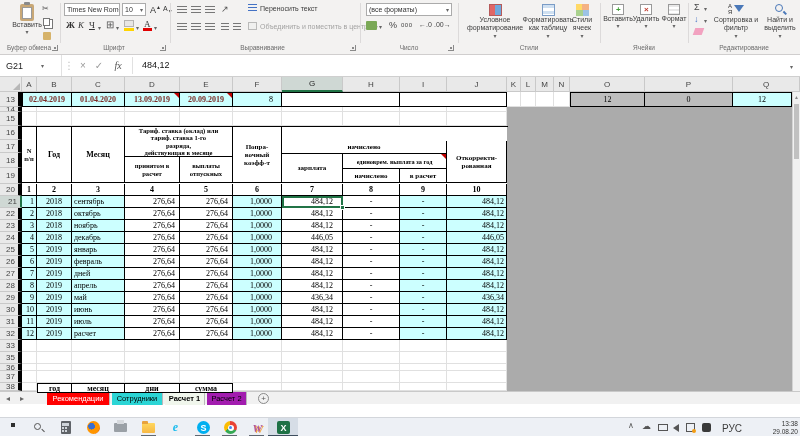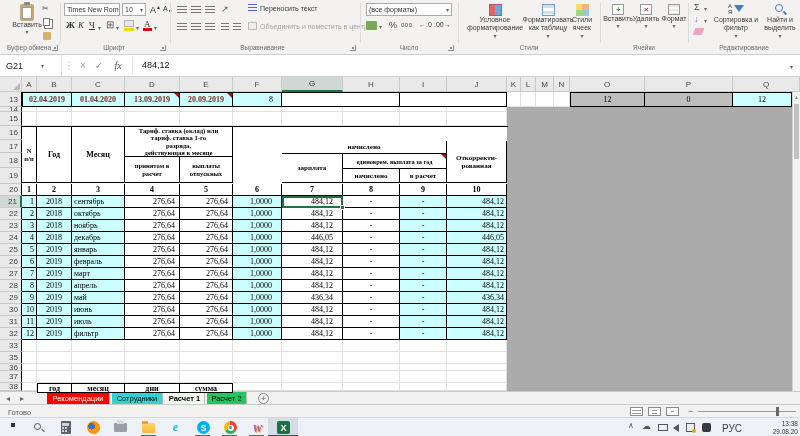--- a/index.html
+++ b/index.html
@@ -25,21 +25,21 @@
   
   #fbar{position:absolute;left:0;top:55px;width:800px;height:22px;background:#fff;border-bottom:1px solid #cfcfcf}
   #namebox{position:absolute;left:0;top:0;width:62px;height:21px;border-right:1px solid #e1e1e1;
      font-size:9px;color:#222;display:flex;align-items:center;padding-left:6px}
   .fbtn{position:absolute;top:0;height:21px;display:flex;align-items:center;justify-content:center;color:#9a9a9a;font-size:10px}
 
   
   .ch{position:absolute;top:77px;height:15px;background:#e9e9e9;border-right:1px solid #c9c9c9;border-bottom:1px solid #c9c9c9;
       font-size:8px;color:#444;display:flex;align-items:center;justify-content:center}
   .ch.sel{background:#cfd8d4;border-bottom:2px solid #217346;color:#1d1d1d}
-  .rh{position:absolute;left:0;width:22px;background:#e9e9e9;border-right:1px solid #000000;border-bottom:1px solid #c9c9c9;
+  .rh{position:absolute;left:0;width:22px;background:#e9e9e9;border-right:4px solid #000000;border-bottom:1px solid #c9c9c9;
       font-size:8px;color:#444;display:flex;align-items:center;justify-content:flex-end;padding-right:3px;overflow:hidden}
   .rh.sel{background:#cfd8d4;border-right:2px solid #217346}
   #corner{position:absolute;left:0;top:77px;width:22px;height:15px;background:#e9e9e9;border-right:1px solid #c9c9c9;border-bottom:1px solid #c9c9c9}
   #corner:after{content:"";position:absolute;right:1px;bottom:1px;border-left:7px solid transparent;border-bottom:7px solid #b7b7b7}
 
   .cell{position:absolute;border-right:1px solid #000;border-bottom:1px solid #000;
       font-family:"Liberation Serif",serif;font-size:8px;color:#000;
       display:flex;align-items:center;overflow:hidden;background:#fff}
   .gc{position:absolute;border-right:1px solid #e0e0e0;border-bottom:1px solid #e0e0e0;background:#fff}
   .cyan{background:#ccffff}
@@ -250,20 +250,23 @@
     <div class="hcell" style="left:15px;top:0;width:35px;height:56px;font-size:8px">Год</div>
     <div class="hcell" style="left:50px;top:0;width:53px;height:56px;font-size:8px">Месяц</div>
     <div class="hcell pre" style="left:103px;top:0;width:108px;height:30px;font-size:6.6px;line-height:7.3px">Тариф. ставка (оклад) или
 тариф. ставка 1-го
 разряда,
 действующая в месяце</div>
     <div class="hcell pre" style="left:103px;top:30px;width:55px;height:26px;font-size:6.6px;line-height:7.5px">принятом в
 расчет</div>
     <div class="hcell pre" style="left:158px;top:30px;width:53px;height:26px;font-size:6.6px;line-height:7.5px">выплаты
 отпускных</div>
+    <div class="hcell pre" style="left:211px;top:0;width:49px;height:56px;font-size:7px;line-height:8px">Попра-
+вочный
+коэфф-т</div>
     <div class="hcell" style="left:260px;top:14px;width:165px;height:13px;font-size:7px">начислено</div>
     <div class="hcell" style="left:260px;top:27px;width:61px;height:29px;font-size:7px">зарплата</div>
     <div class="hcell pre" style="left:425px;top:14px;width:60px;height:42px;font-size:7px;line-height:8px">Откорректи-
 рованная</div>
     <div class="hcell" style="left:321px;top:27px;width:104px;height:15px;font-size:6.3px">
       <span>единоврем. выплата за год</span>
       <span class="redtri"></span>
     </div>
     <div class="hcell" style="left:321px;top:42px;width:57px;height:14px;font-size:7px">начислено</div>
     <div class="hcell" style="left:378px;top:42px;width:47px;height:14px;font-size:7px">в расчет</div>
@@ -289,45 +292,28 @@
     <div class="thumb"></div>
   </div>
 
   <div id="tabbar">
     <span class="abs" style="left:6px;top:2px;font-size:8px;color:#666">◂</span>
     <span class="abs" style="left:20px;top:2px;font-size:8px;color:#666">▸</span>
     <div id="tabs">
         <div class="stab" style="left: 47px; width: 63px; background: rgb(255, 0, 0); color: rgb(255, 255, 255);">Рекомендации</div>
         <div class="stab" style="left: 112px; width: 51px; background: rgb(43, 213, 213); color: rgb(0, 0, 0);">Сотрудники</div>
         <div class="stab" style="left: 165px; width: 40px; background: rgb(240, 246, 236); color: rgb(0, 0, 0); font-weight: bold;">Расчет 1</div>
-        <div class="stab" style="left: 207px; width: 40px; background: #22c55e; color: rgb(0, 0, 0);">Расчет 2</div>
+        <div class="stab" style="left: 207px; width: 40px; background: #a21caf; color: rgb(0, 0, 0);">Расчет 2</div>
       </div>
     <div class="abs" style="left:258px;top:1px;width:11px;height:11px;border:1px solid #8a8a8a;border-radius:50%;font-size:8px;color:#555;display:flex;align-items:center;justify-content:center">
         <span>+</span>
       </div>
 
   </div>
 
-  <div id="statusbar">
-    <span class="abs" style="left:8px;top:3px;font-size:7.5px;color:#555">Готово</span>
-    <div class="viewico" style="left:630px">
-        <i></i>
-        <i style="top:5px"></i>
-      </div>
-    <div class="viewico" style="left:648px">
-        <i style="left:3px;right:3px"></i>
-        <i style="left:3px;right:3px;top:5px"></i>
-      </div>
-    <div class="viewico" style="left:666px">
-        <i style="left:4px;right:4px;top:3px"></i>
-      </div>
-    <span class="abs" style="left:688px;top:1px;font-size:9px;color:#555">−</span>
-    <div class="abs" style="left:698px;top:6px;width:98px;height:1px;background:#9a9a9a"></div>
-    <div class="abs" style="left:776px;top:2px;width:3px;height:9px;background:#666"></div>
-  </div>
 
   <div id="taskbar">
     <div class="tico" style="left:8px">
       <div style="width:10px;height:10px;background:conic-gradient(#2f2f2f 0 100%);clip-path:polygon(0 0,45% 0,45% 45%,0 45%);box-shadow:6px 0 0 -1px #2f2f2f,0 6px 0 -1px #2f2f2f,6px 6px 0 -1px #2f2f2f"></div>
     </div>
     <div class="tico" style="left:31px">
       <div style="position:relative;width:11px;height:11px">
         <span style="position:absolute;left:1px;top:1px;width:7px;height:7px;border:1.3px solid #555;border-radius:50%"></span>
         <span style="position:absolute;left:8px;top:8px;width:4px;height:1.3px;background:#555;transform:rotate(45deg)"></span>
       </div>
@@ -581,21 +567,21 @@
     <div class="cell lft cyan" style="left: 72px; top: 256px; width: 53px; height: 12px; padding-right: 0px;">февраль</div>
     <div class="cell rgt" style="left: 125px; top: 256px; width: 55px; height: 12px; padding-right: 4px;">276,64</div>
     <div class="cell rgt" style="left: 180px; top: 256px; width: 53px; height: 12px; padding-right: 4px;">276,64</div>
     <div class="cell rgt cyan" style="left: 233px; top: 256px; width: 49px; height: 12px; padding-right: 9px;">1,0000</div>
     <div class="cell rgt" style="left: 282px; top: 256px; width: 61px; height: 12px; padding-right: 9px;">484,12</div>
     <div class="cell ctr" style="left: 343px; top: 256px; width: 57px; height: 12px; padding-right: 0px;">-</div>
     <div class="cell ctr cyan" style="left: 400px; top: 256px; width: 47px; height: 12px; padding-right: 0px;">-</div>
     <div class="cell rgt cyan" style="left: 447px; top: 256px; width: 60px; height: 12px; padding-right: 2px;">484,12</div>
     <div class="cell rgt cyan" style="left: 22px; top: 268px; width: 15px; height: 12px; padding-right: 2px;">7</div>
     <div class="cell ctr cyan" style="left: 37px; top: 268px; width: 35px; height: 12px; padding-right: 0px;">2019</div>
-    <div class="cell lft cyan" style="left: 72px; top: 268px; width: 53px; height: 12px; padding-right: 0px;">март</div>
+    <div class="cell lft cyan" style="left: 72px; top: 268px; width: 53px; height: 12px; padding-right: 0px;">дней</div>
     <div class="cell rgt" style="left: 125px; top: 268px; width: 55px; height: 12px; padding-right: 4px;">276,64</div>
     <div class="cell rgt" style="left: 180px; top: 268px; width: 53px; height: 12px; padding-right: 4px;">276,64</div>
     <div class="cell rgt cyan" style="left: 233px; top: 268px; width: 49px; height: 12px; padding-right: 9px;">1,0000</div>
     <div class="cell rgt" style="left: 282px; top: 268px; width: 61px; height: 12px; padding-right: 9px;">484,12</div>
     <div class="cell ctr" style="left: 343px; top: 268px; width: 57px; height: 12px; padding-right: 0px;">-</div>
     <div class="cell ctr cyan" style="left: 400px; top: 268px; width: 47px; height: 12px; padding-right: 0px;">-</div>
     <div class="cell rgt cyan" style="left: 447px; top: 268px; width: 60px; height: 12px; padding-right: 2px;">484,12</div>
     <div class="cell rgt cyan" style="left: 22px; top: 280px; width: 15px; height: 12px; padding-right: 2px;">8</div>
     <div class="cell ctr cyan" style="left: 37px; top: 280px; width: 35px; height: 12px; padding-right: 0px;">2019</div>
     <div class="cell lft cyan" style="left: 72px; top: 280px; width: 53px; height: 12px; padding-right: 0px; font-family: Liberation Serif, serif;">апрель</div>
@@ -631,21 +617,21 @@
     <div class="cell lft cyan" style="left: 72px; top: 316px; width: 53px; height: 12px; padding-right: 0px;">июль</div>
     <div class="cell rgt" style="left: 125px; top: 316px; width: 55px; height: 12px; padding-right: 4px;">276,64</div>
     <div class="cell rgt" style="left: 180px; top: 316px; width: 53px; height: 12px; padding-right: 4px;">276,64</div>
     <div class="cell rgt cyan" style="left: 233px; top: 316px; width: 49px; height: 12px; padding-right: 9px;">1,0000</div>
     <div class="cell rgt" style="left: 282px; top: 316px; width: 61px; height: 12px; padding-right: 9px;">484,12</div>
     <div class="cell ctr" style="left: 343px; top: 316px; width: 57px; height: 12px; padding-right: 0px;">-</div>
     <div class="cell ctr cyan" style="left: 400px; top: 316px; width: 47px; height: 12px; padding-right: 0px;">-</div>
     <div class="cell rgt cyan" style="left: 447px; top: 316px; width: 60px; height: 12px; padding-right: 2px;">484,12</div>
     <div class="cell rgt cyan" style="left: 22px; top: 328px; width: 15px; height: 12px; padding-right: 2px;">12</div>
     <div class="cell ctr cyan" style="left: 37px; top: 328px; width: 35px; height: 12px; padding-right: 0px;">2019</div>
-    <div class="cell lft cyan" style="left: 72px; top: 328px; width: 53px; height: 12px; padding-right: 0px;">фильтр</div>
+    <div class="cell lft cyan" style="left: 72px; top: 328px; width: 53px; height: 12px; padding-right: 0px;">расчет</div>
     <div class="cell rgt" style="left: 125px; top: 328px; width: 55px; height: 12px; padding-right: 4px;">276,64</div>
     <div class="cell rgt" style="left: 180px; top: 328px; width: 53px; height: 12px; padding-right: 4px;">276,64</div>
     <div class="cell rgt cyan" style="left: 233px; top: 328px; width: 49px; height: 12px; padding-right: 9px;">1,0000</div>
     <div class="cell rgt" style="left: 282px; top: 328px; width: 61px; height: 12px; padding-right: 9px;">484,12</div>
     <div class="cell ctr" style="left: 343px; top: 328px; width: 57px; height: 12px; padding-right: 0px;">-</div>
     <div class="cell ctr cyan" style="left: 400px; top: 328px; width: 47px; height: 12px; padding-right: 0px;">-</div>
     <div class="cell rgt cyan" style="left: 447px; top: 328px; width: 60px; height: 12px; padding-right: 2px;">484,12</div>
     <div class="abs" style="left: 340px; top: 205px; width: 5px; height: 5px; background: rgb(33, 115, 70); border: 1px solid rgb(255, 255, 255);"></div>
     <div class="cell ctr bold" style="left: 37px; top: 383px; width: 35px; height: 10px; border-top: 1px solid rgb(0, 0, 0); font-size: 8px; border-left: 1px solid rgb(0, 0, 0);">год</div>
     <div class="cell ctr bold" style="left: 72px; top: 383px; width: 53px; height: 10px; border-top: 1px solid rgb(0, 0, 0); font-size: 8px;">месяц</div>

